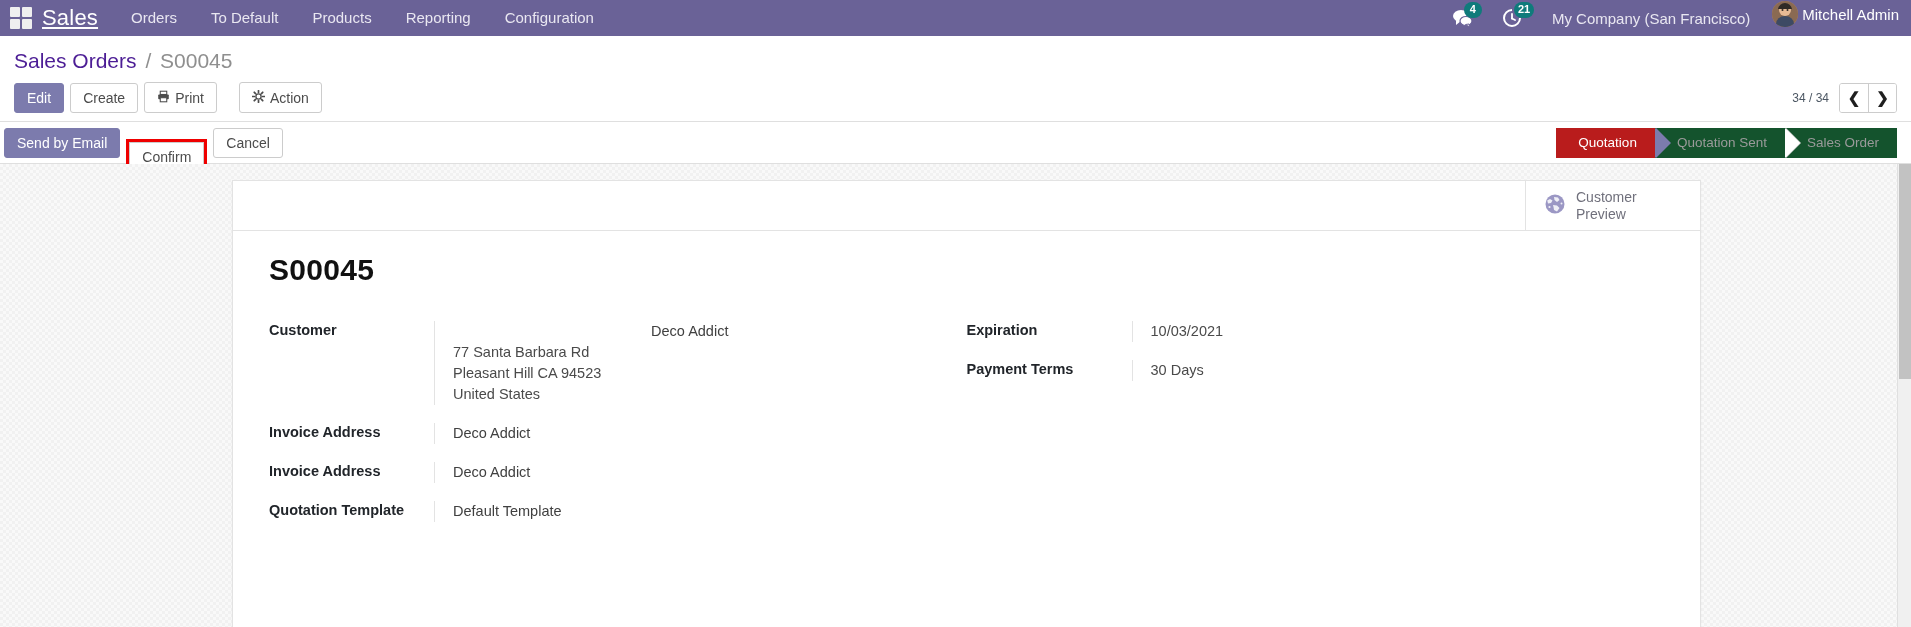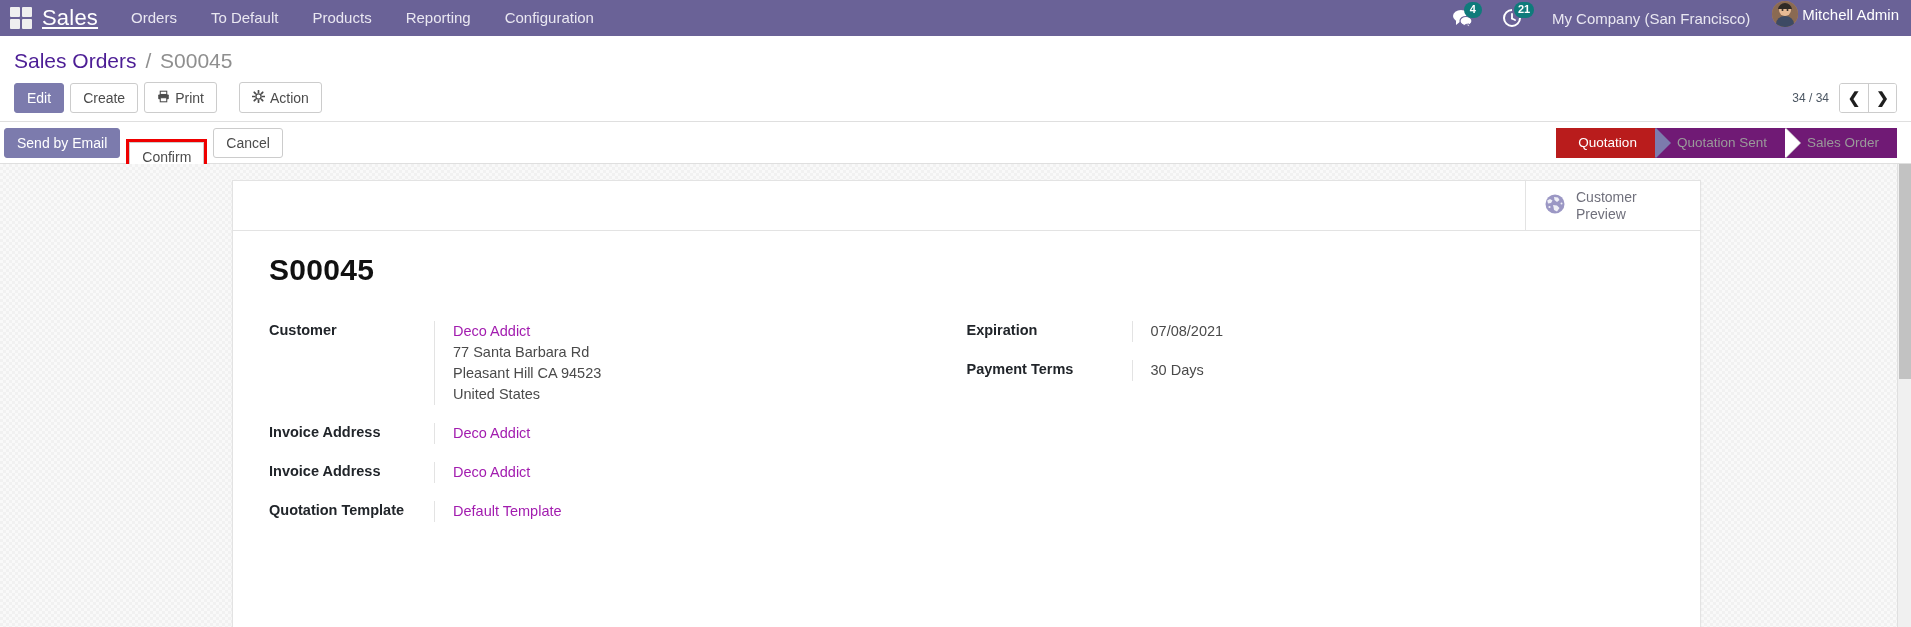--- a/index.html
+++ b/index.html
@@ -212,21 +212,21 @@
     align-items: stretch;
     height: 30px;
     margin-right: 14px;
   }
   .stage {
     display: flex;
     align-items: center;
     font-size: 13.5px;
     padding: 0 18px 0 22px;
     position: relative;
-    background: #701a75;
+    background: #14532d;
     color: #9a9a9a;
     cursor: pointer;
     white-space: nowrap;
   }
   .stage::after {
     content: "";
     position: absolute;
     right: -15px;
     top: 0;
     width: 0; height: 0;
@@ -331,21 +331,21 @@
   }
   .field-value {
     font-size: 14.5px;
     color: #4a4a4a;
     line-height: 21px;
     border-left: 1px solid #e3e3e3;
     padding-left: 18px;
     min-height: 21px;
     flex: 1;
   }
-  .field-link { color: #a21caf; cursor: pointer; }
+  .field-link { color: #404040; cursor: pointer; text-align: center; }
   .addr-line { color: #4a4a4a; }
 
   
   .vscroll {
     position: absolute;
     right: 0;
     top: 0;
     bottom: 0;
     width: 14px;
     background: #f0f0f0;
@@ -557,21 +557,21 @@
               <span class="field-link">Default Template</span>
             </div>
           </div>
 
         </div>
 
         <div class="field-col">
 
           <div class="field-row">
             <div class="field-label">Expiration</div>
-            <div class="field-value">07/08/2021</div>
+            <div class="field-value">10/03/2021</div>
           </div>
 
           <div class="field-row">
             <div class="field-label">Payment Terms</div>
             <div class="field-value">30 Days</div>
           </div>
 
         </div>
 
       </div>

